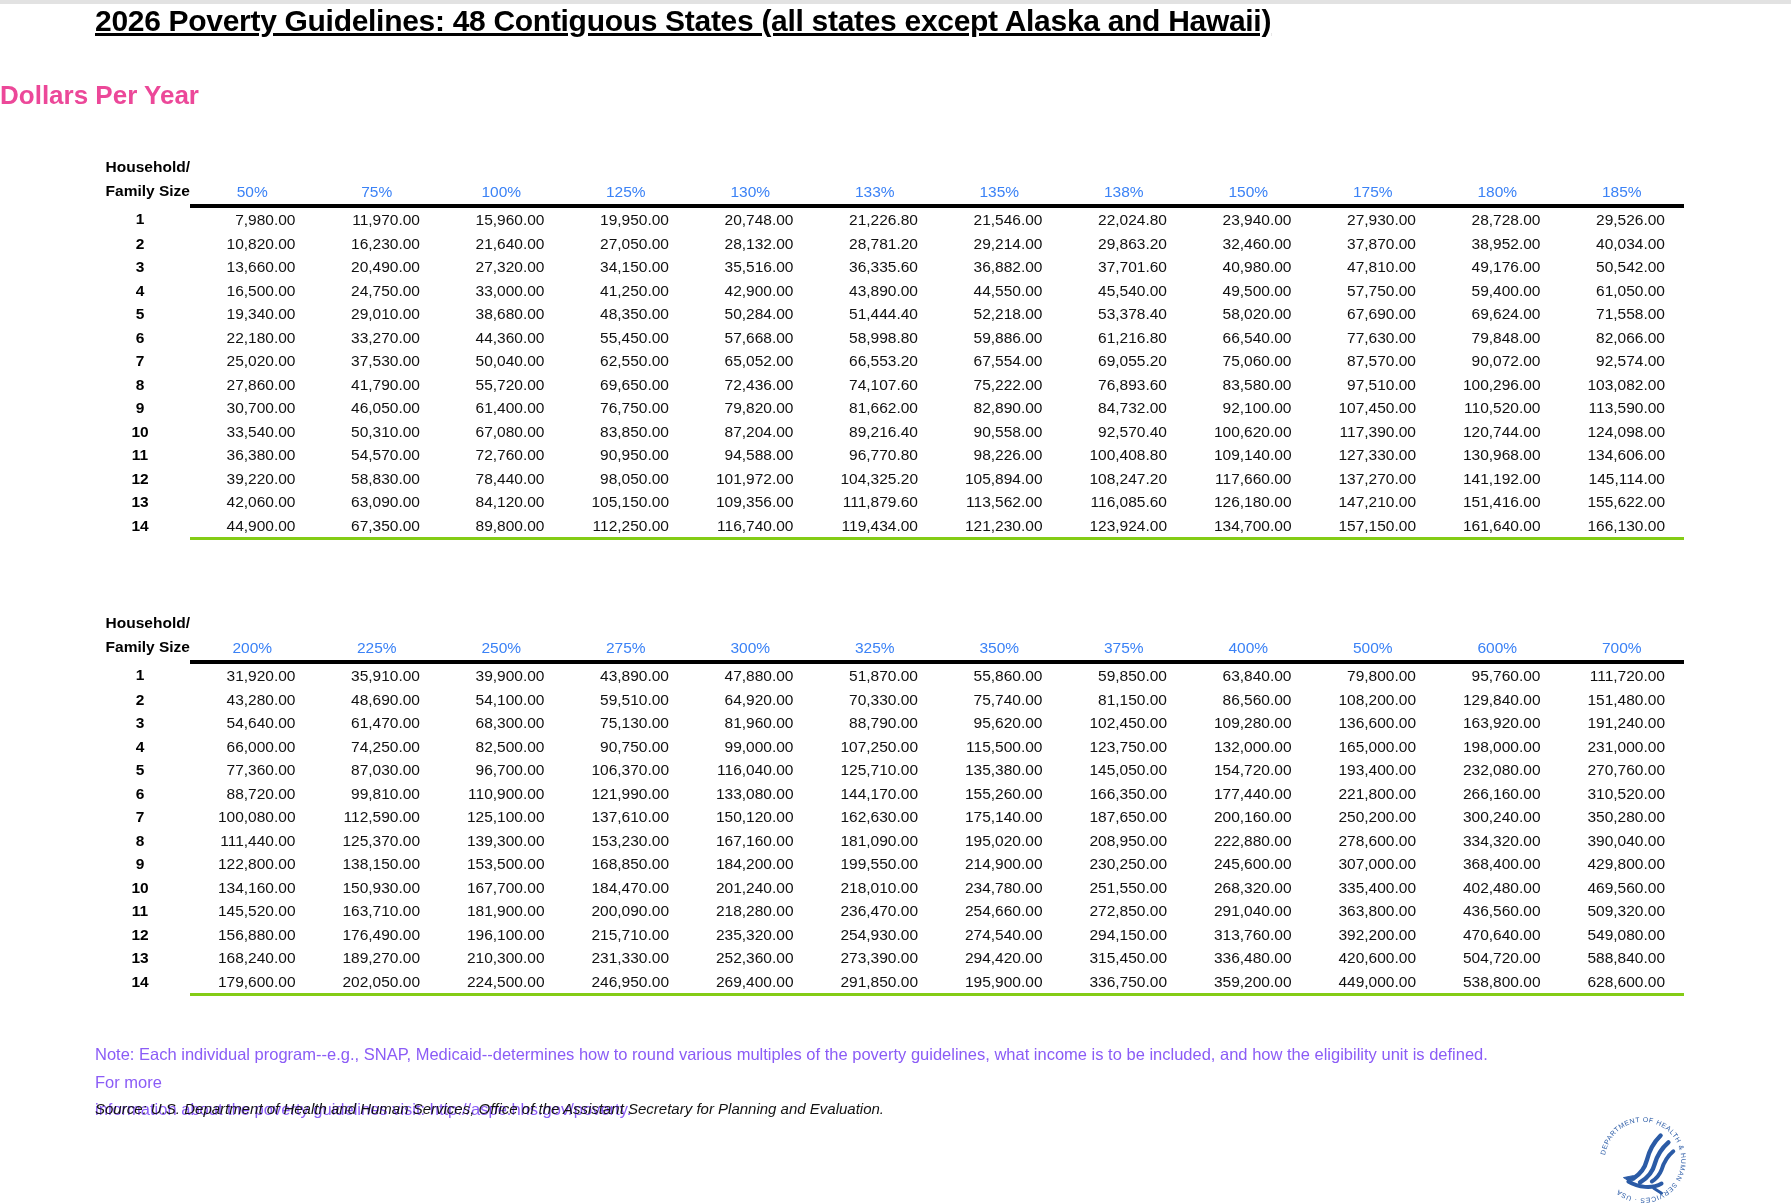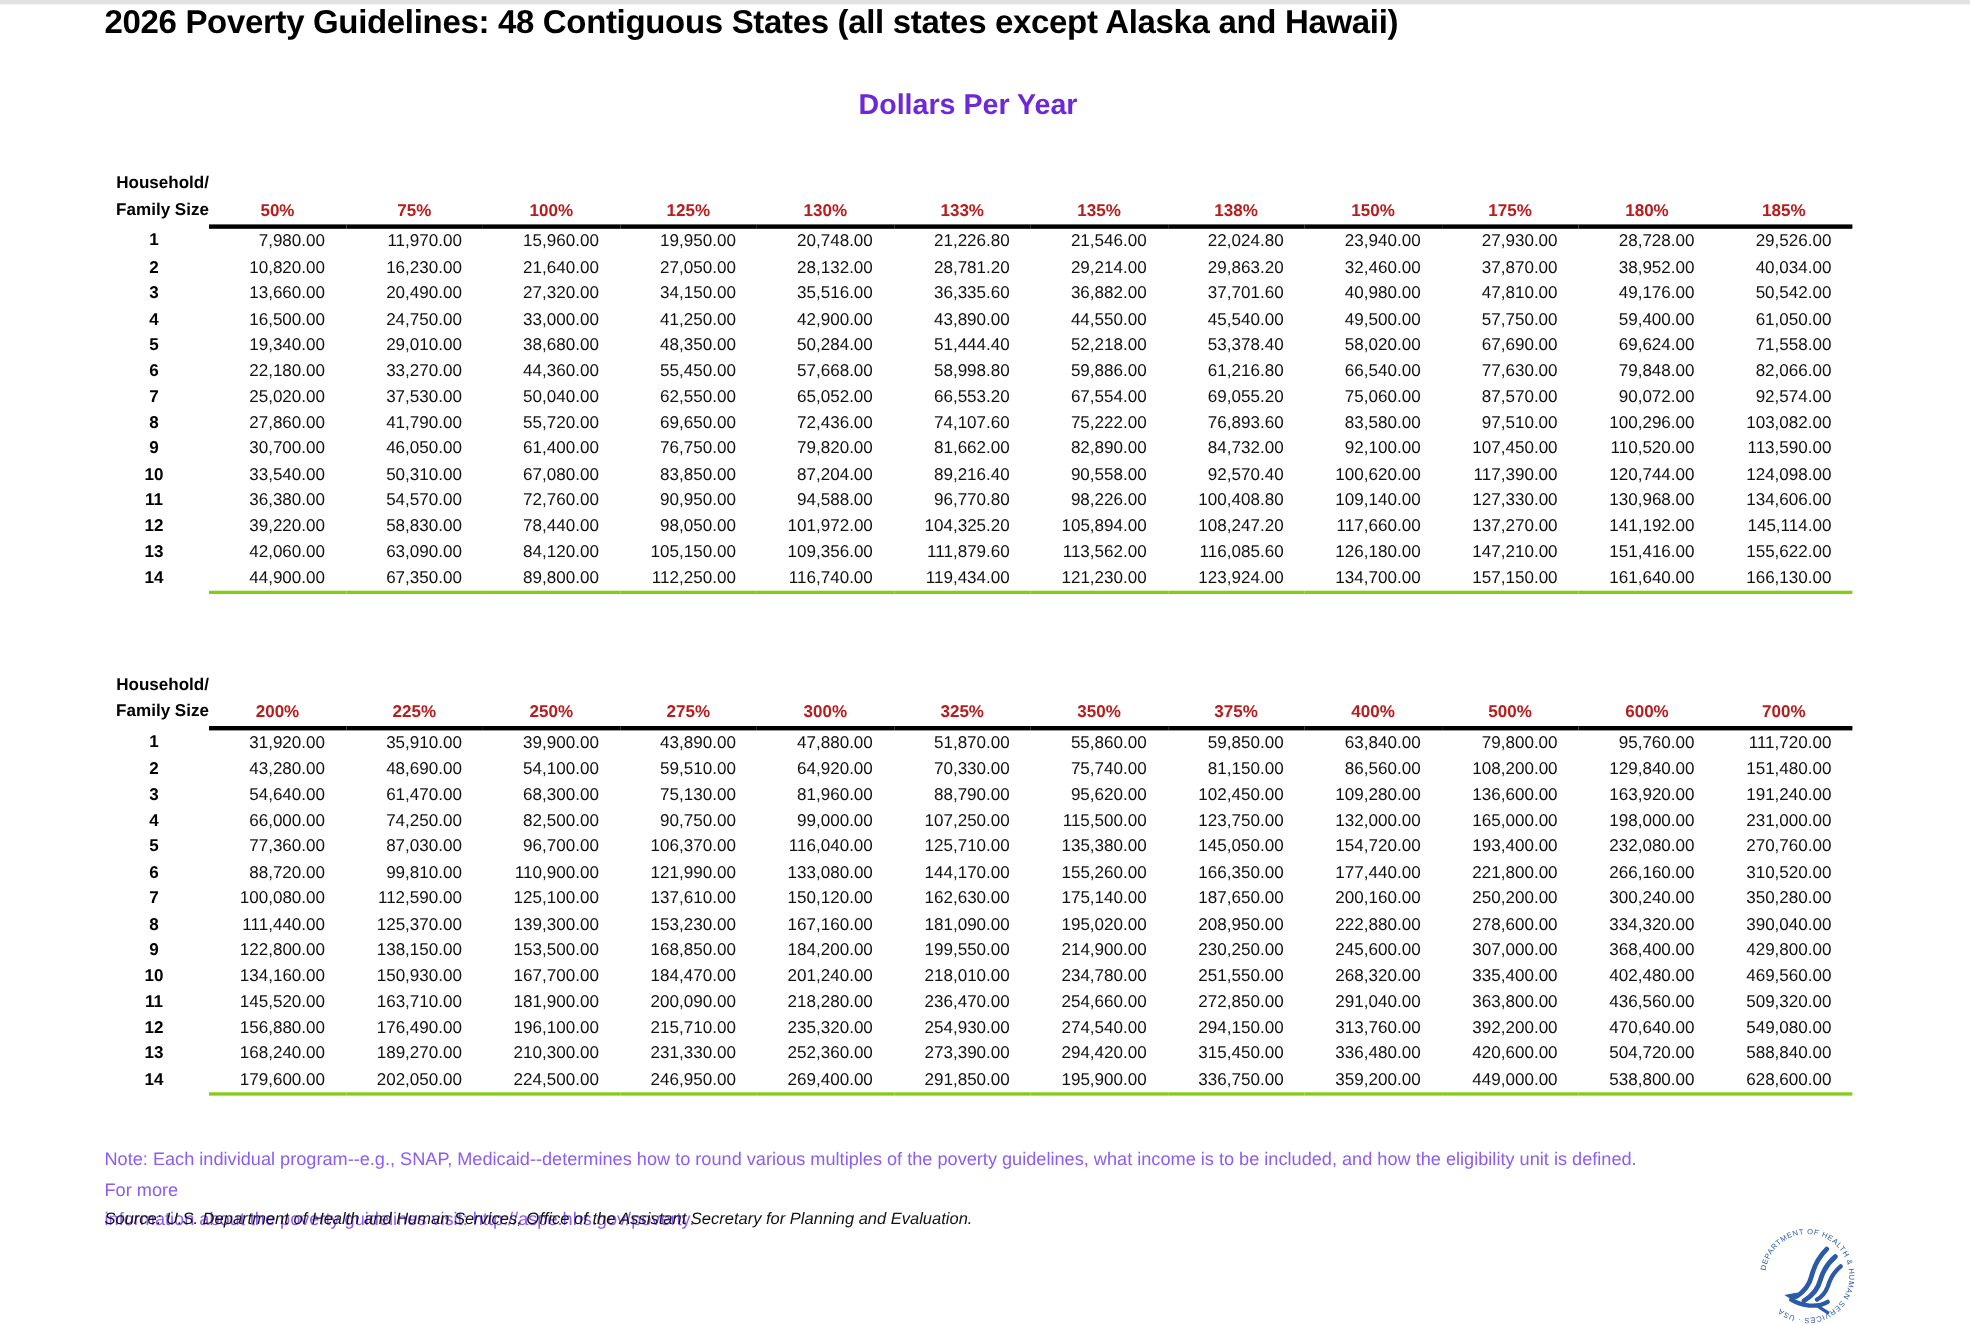--- a/index.html
+++ b/index.html
@@ -12,40 +12,40 @@
     color:#111;
     overflow:hidden;
   }
   .top-strip{
     position:absolute;left:0;top:0;width:1791px;height:4px;
     background:#e2e2e2;
   }
   .title{
     position:absolute;left:95px;top:4px;margin:0;
     font-size:30px;font-weight:bold;color:#000;
-    letter-spacing:-0.3px;white-space:nowrap;
+    letter-spacing:-0.3px;white-space:nowrap;text-decoration:underline;
   }
   .subtitle{
     position:absolute;left:0;top:80px;width:1760px;
-    text-align:center;font-size:26px;font-weight:bold;color:#6d28d9;
+    font-size:26px;font-weight:bold;color:#ec4899;
   }
   table.ptable{
     position:absolute;left:90px;
     border-collapse:collapse;table-layout:fixed;
     font-size:15.5px;color:#111;
   }
   #table1{top:150px;}
   #table2{top:606px;}
   table.ptable thead tr{height:56px;}
   table.ptable th.rowhead{
     vertical-align:bottom;text-align:right;font-weight:bold;color:#000;
     font-size:15.5px;line-height:24px;padding:0 0 3px 2px;white-space:nowrap;
   }
   table.ptable th.pct{
-    vertical-align:bottom;text-align:center;font-weight:bold;color:#b91c1c;
+    vertical-align:bottom;text-align:center;font-weight:normal;color:#3b82f6;
     padding:0 0 3px 0;border-bottom:4px solid #000;white-space:nowrap;
   }
   table.ptable td{
     text-align:right;padding:0 19px 0 0;height:23.5px;line-height:23.5px;
     white-space:nowrap;
   }
   table.ptable th.size{
     font-weight:bold;color:#000;text-align:center;height:23.5px;line-height:23.5px;
     padding:0;
   }

